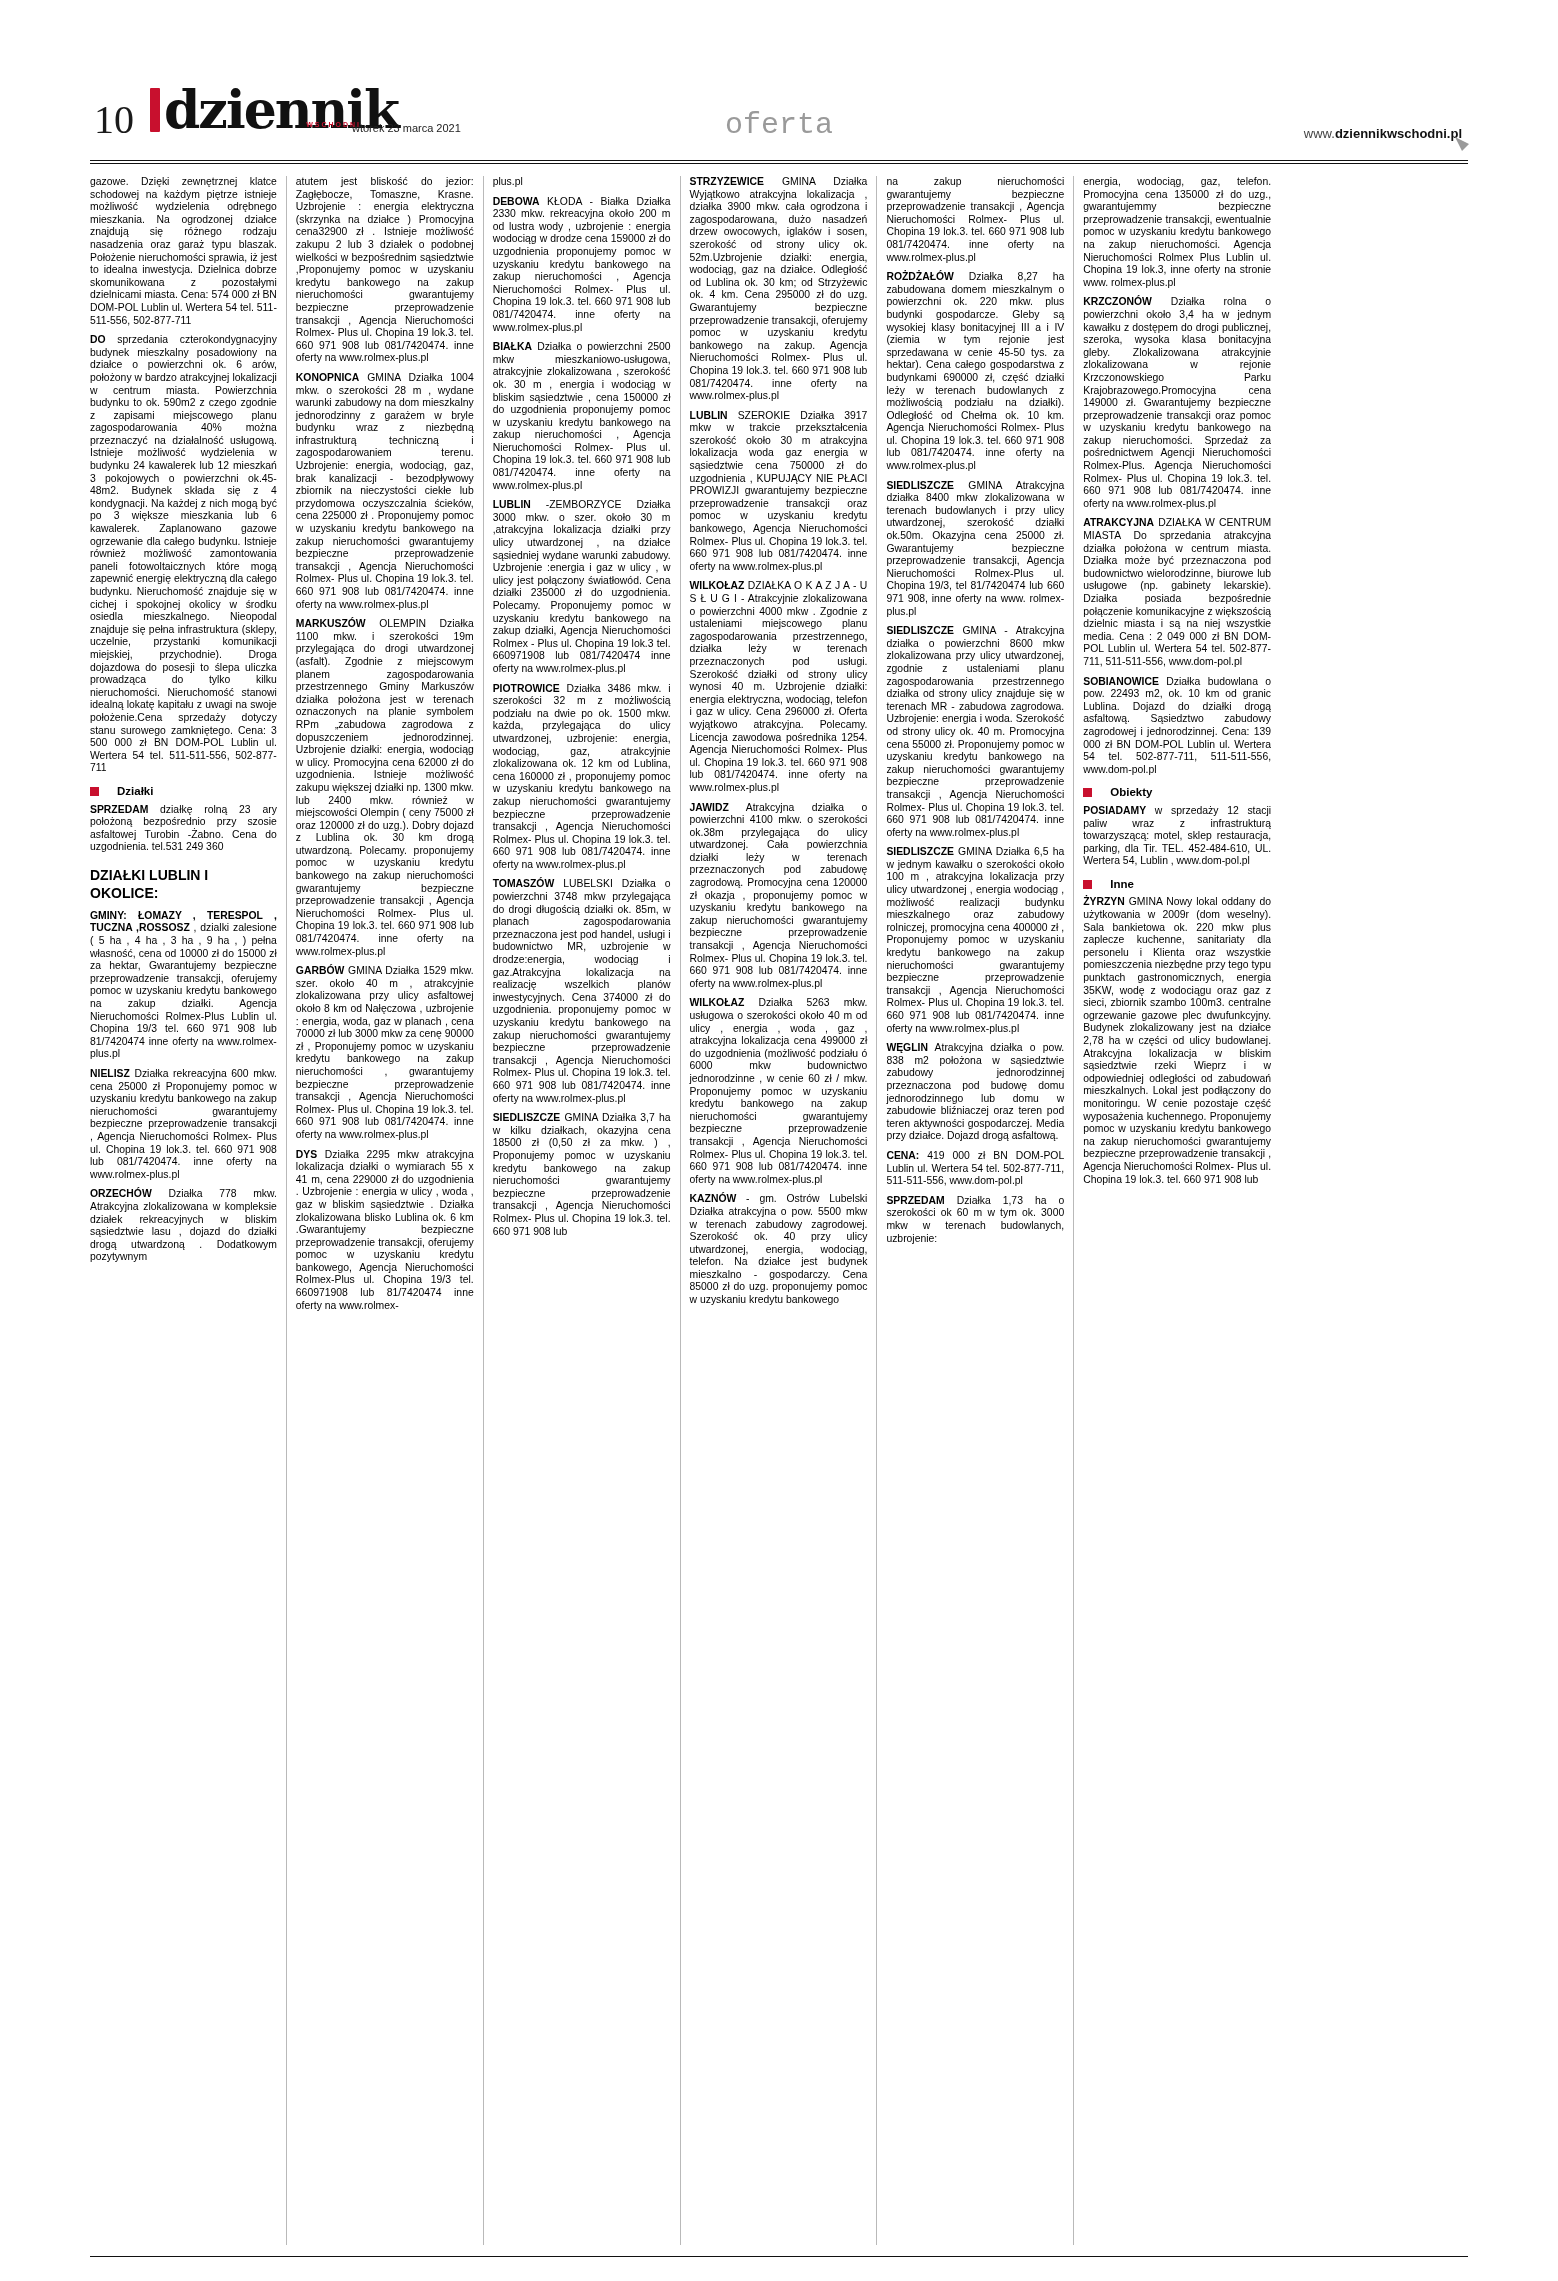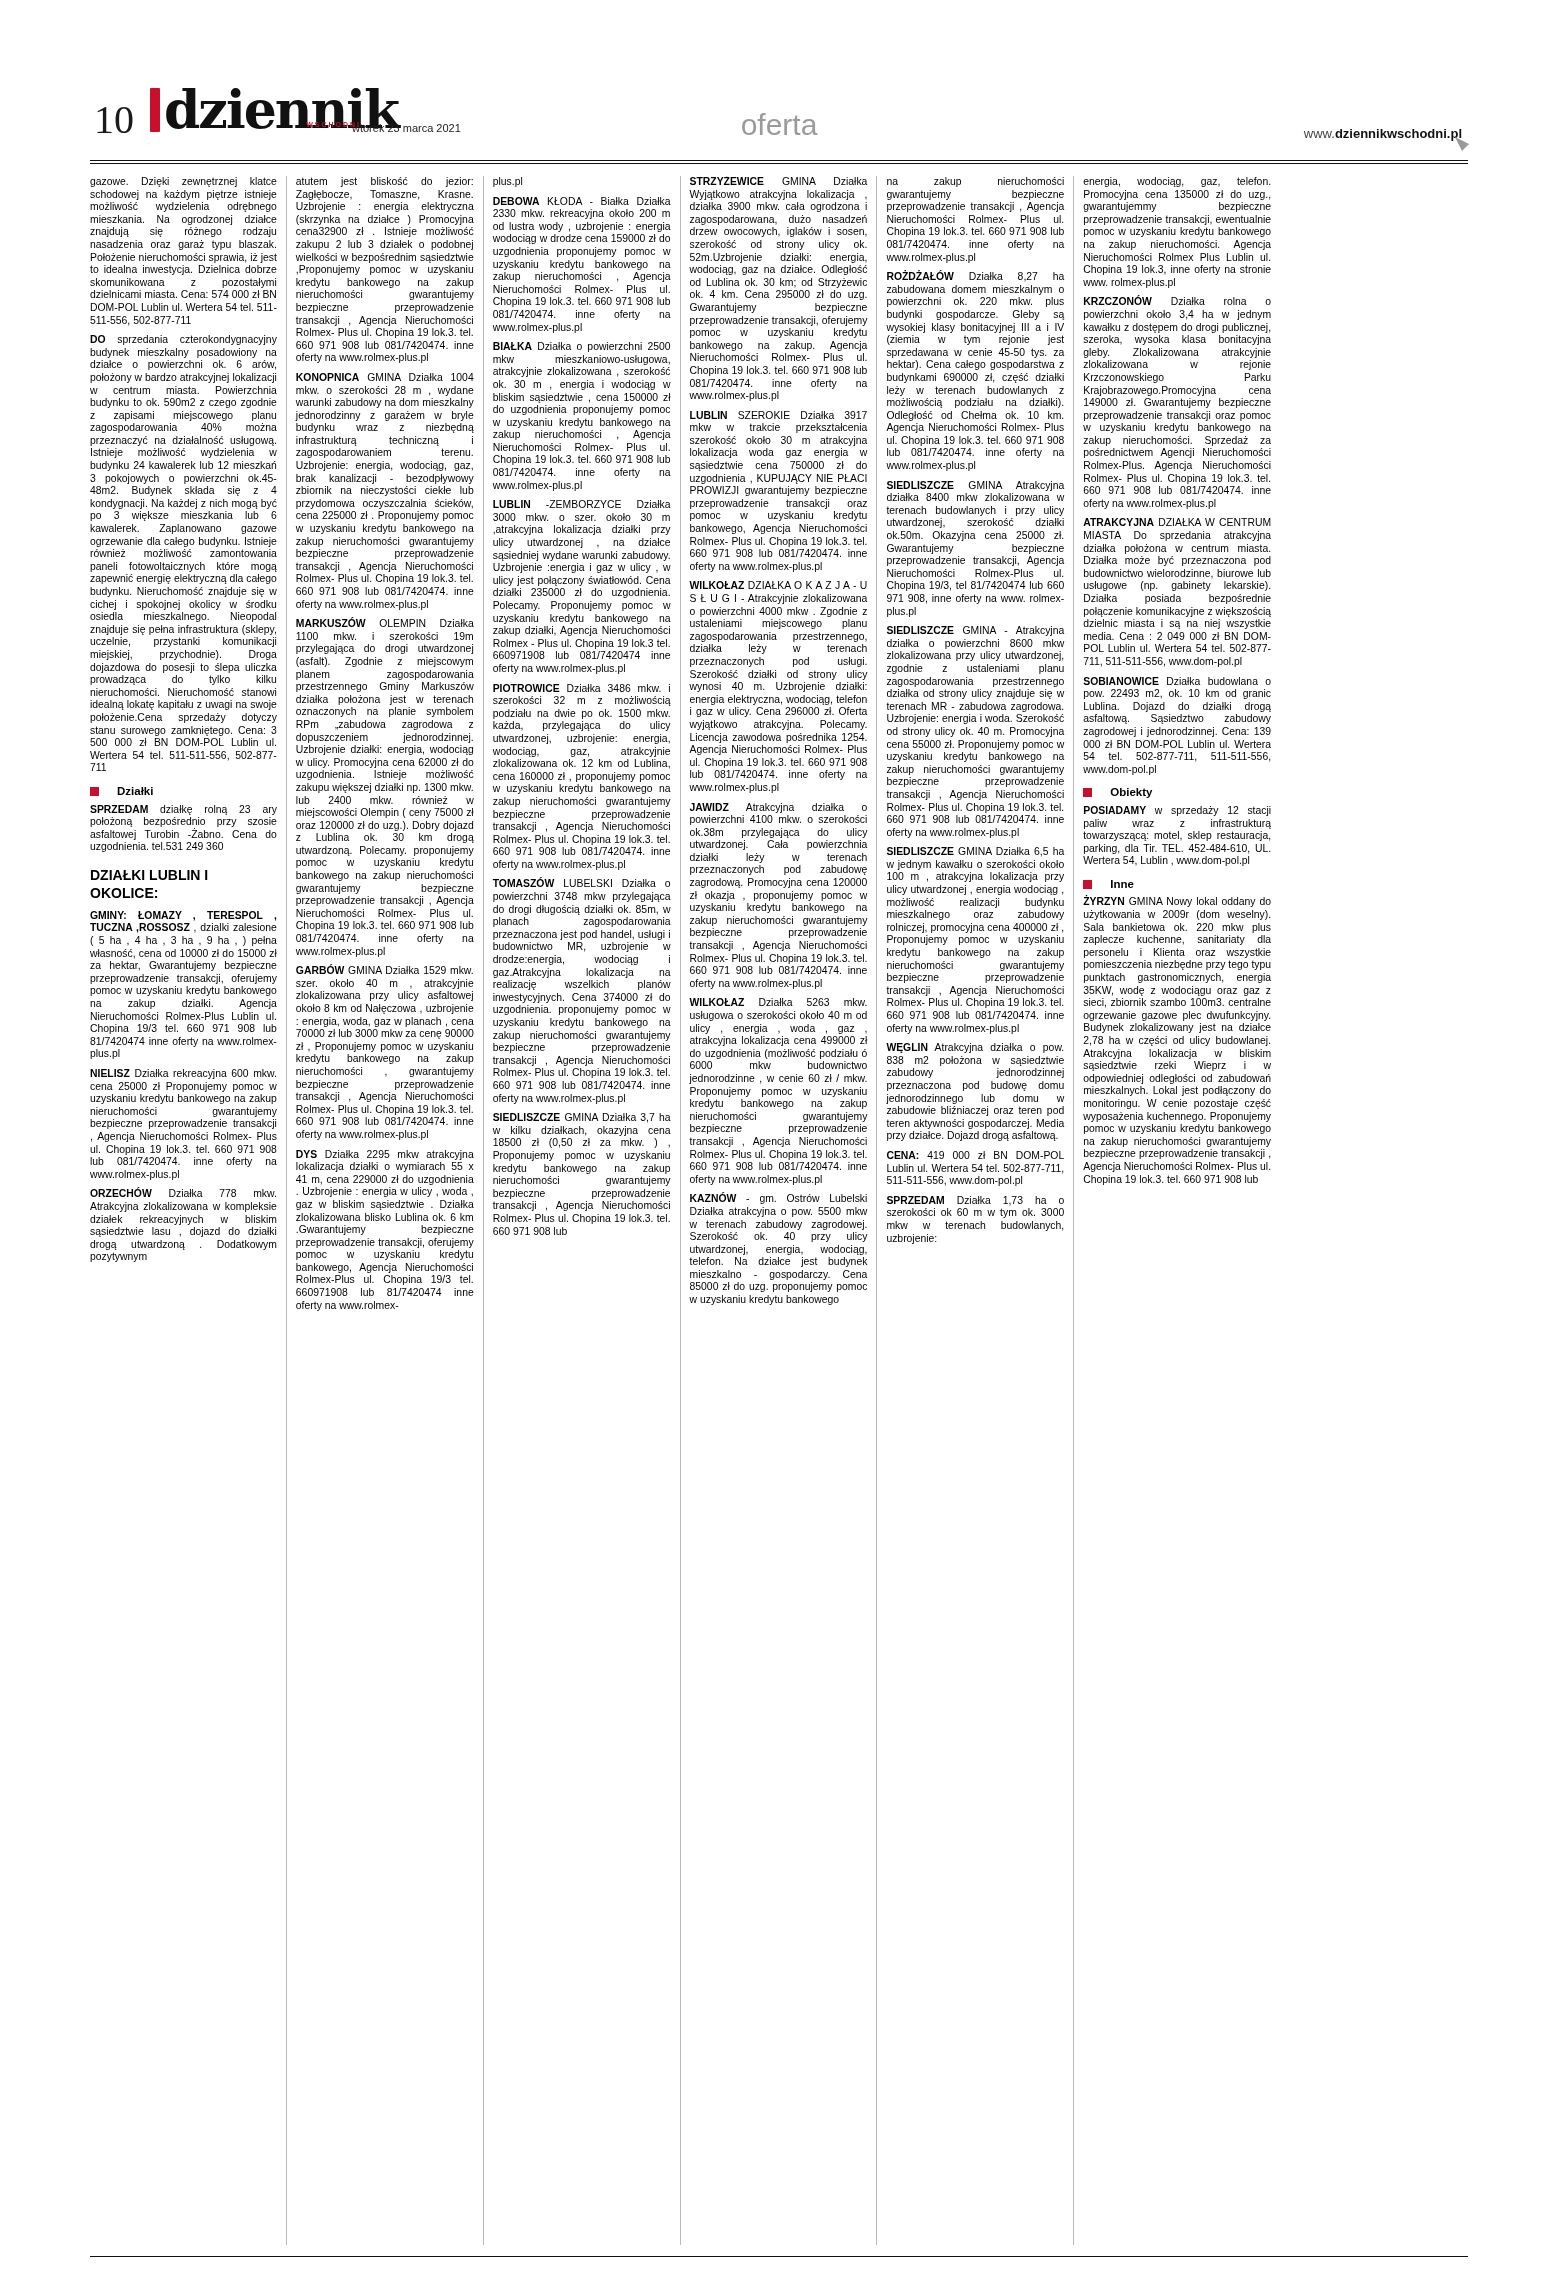--- a/index.html
+++ b/index.html
@@ -75,21 +75,21 @@
     font-size: 11px;
     color: #222;
   }
   .section-title {
     position: absolute;
     left: 50%;
     transform: translateX(-50%);
     top: 108px;
     font-size: 30px;
     color: #9a9a9a;
-    font-family: Liberation Sans, sans-serif;
+    font-family: Liberation Mono, monospace;
   }
   .site-url {
     position: absolute;
     right: 96px;
     top: 126px;
     font-size: 13px;
     color: #444;
   }
   .site-url b { color: #111; }
   .rule {

